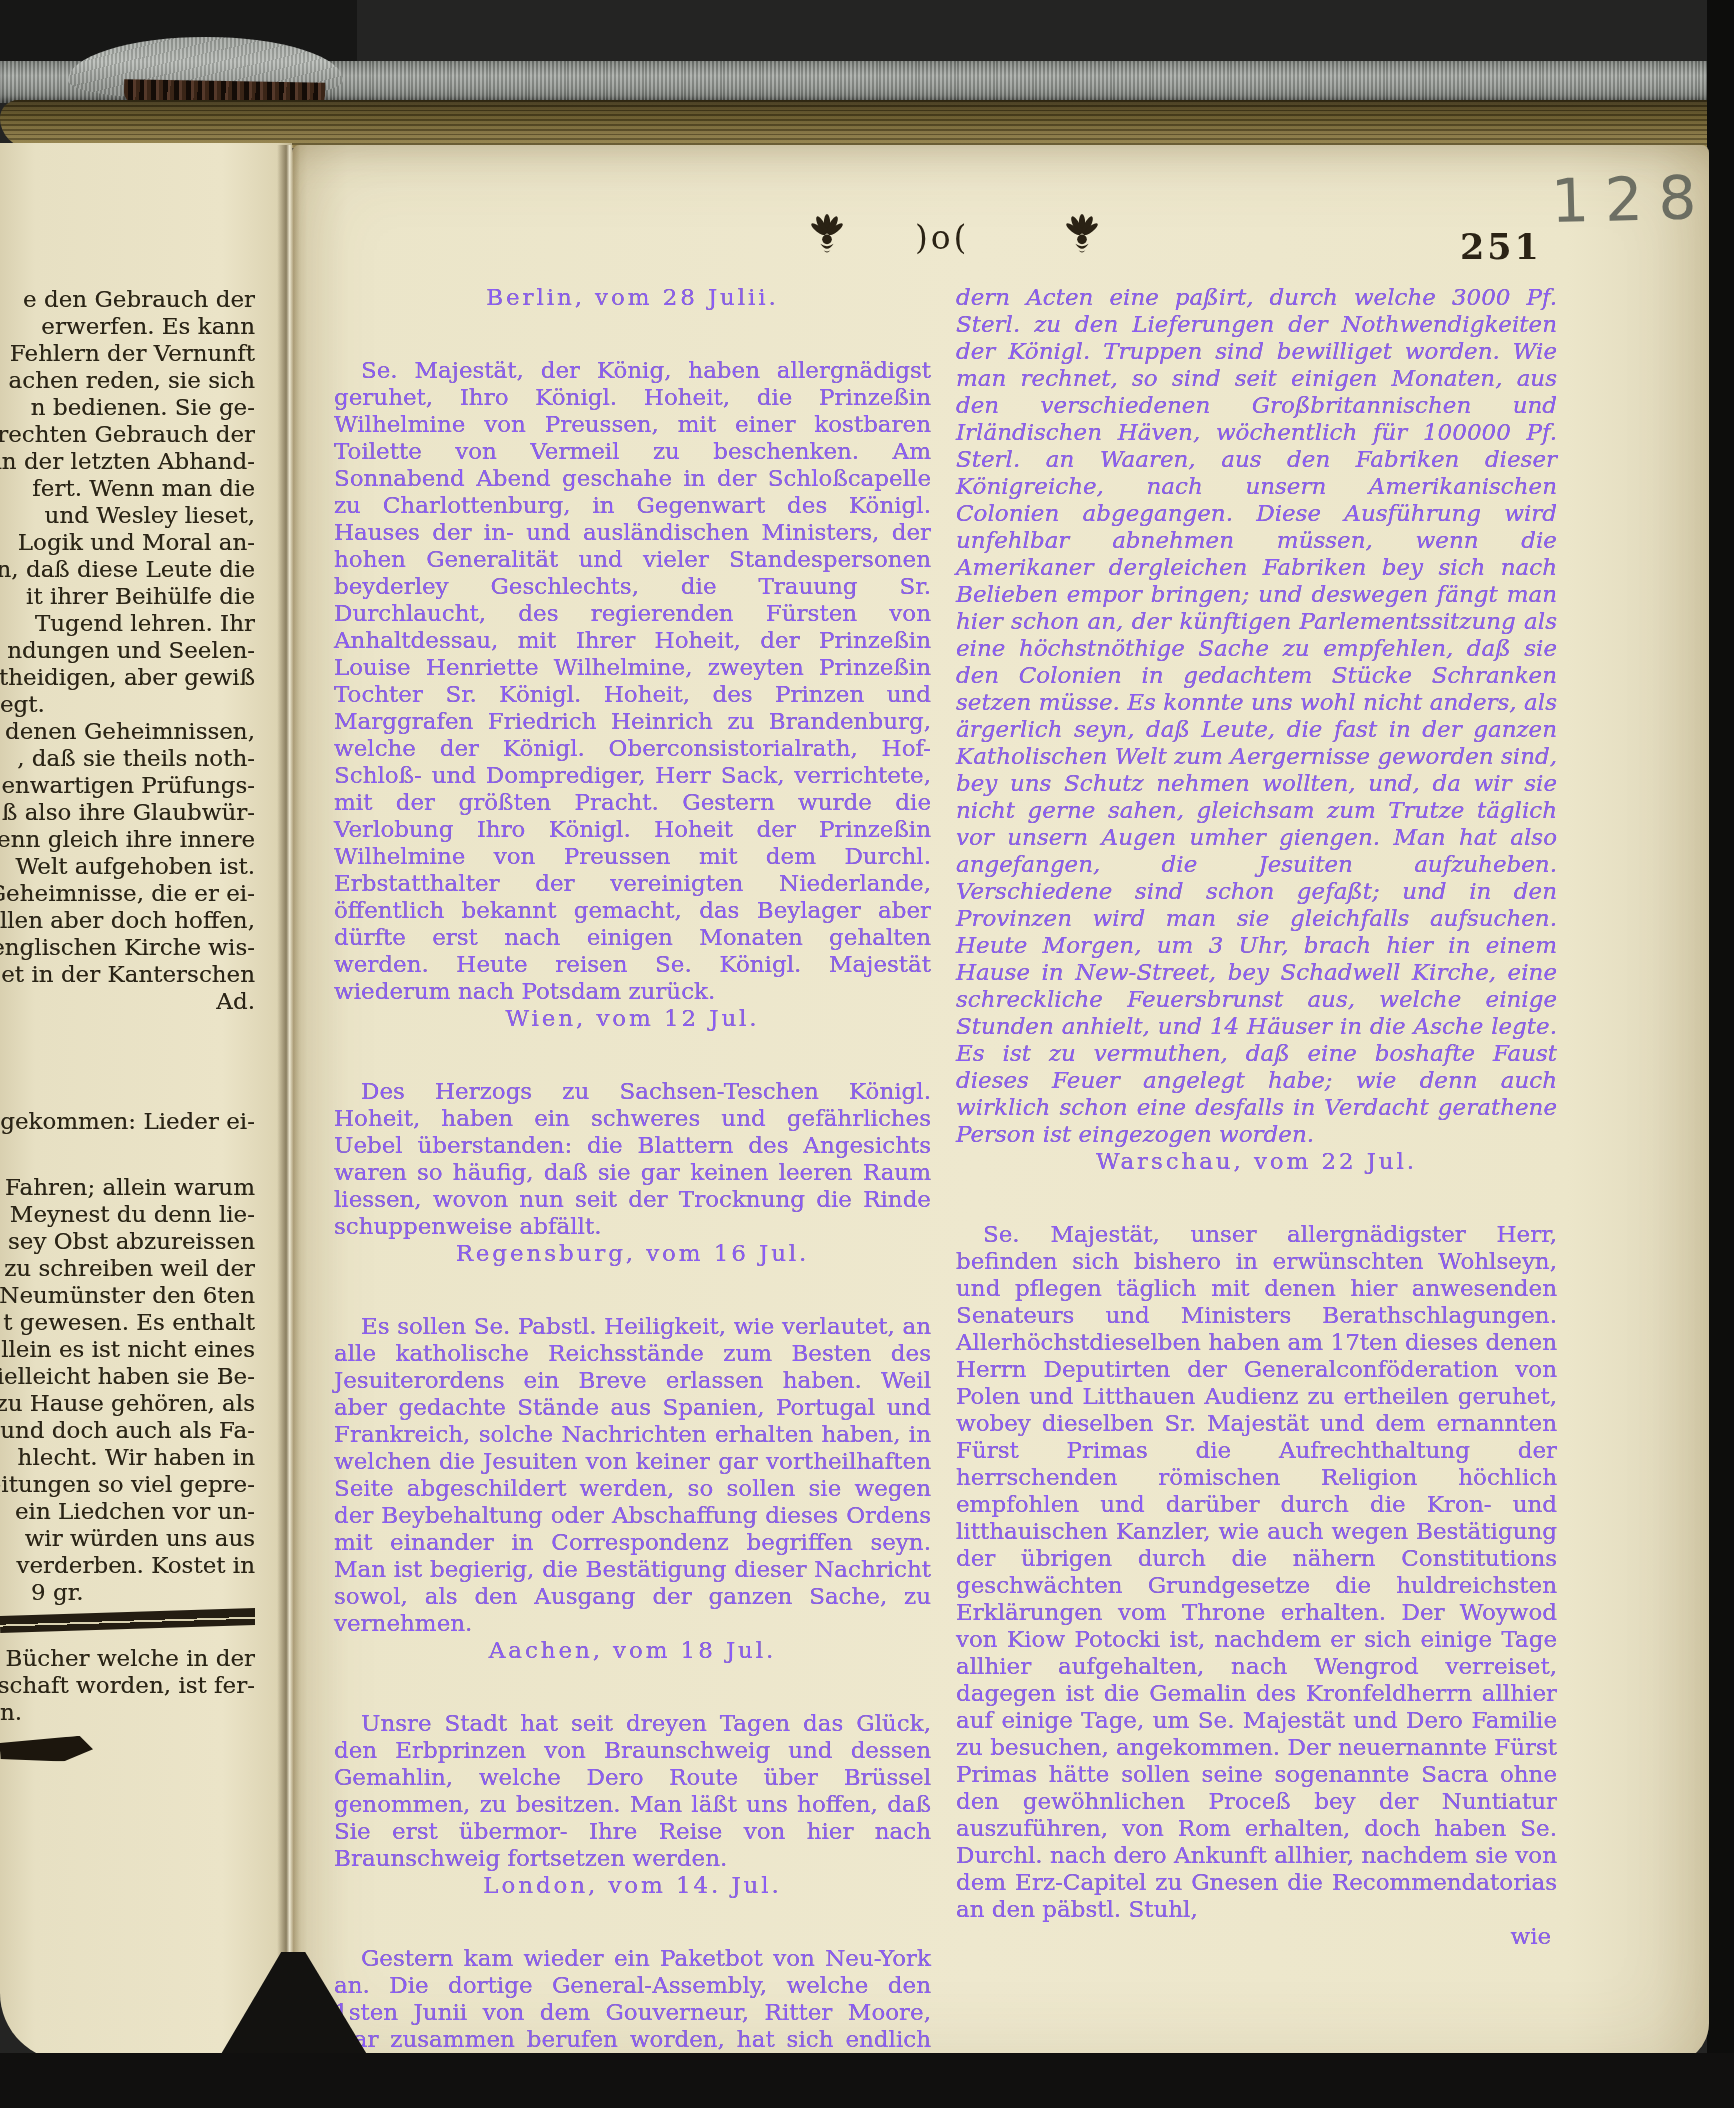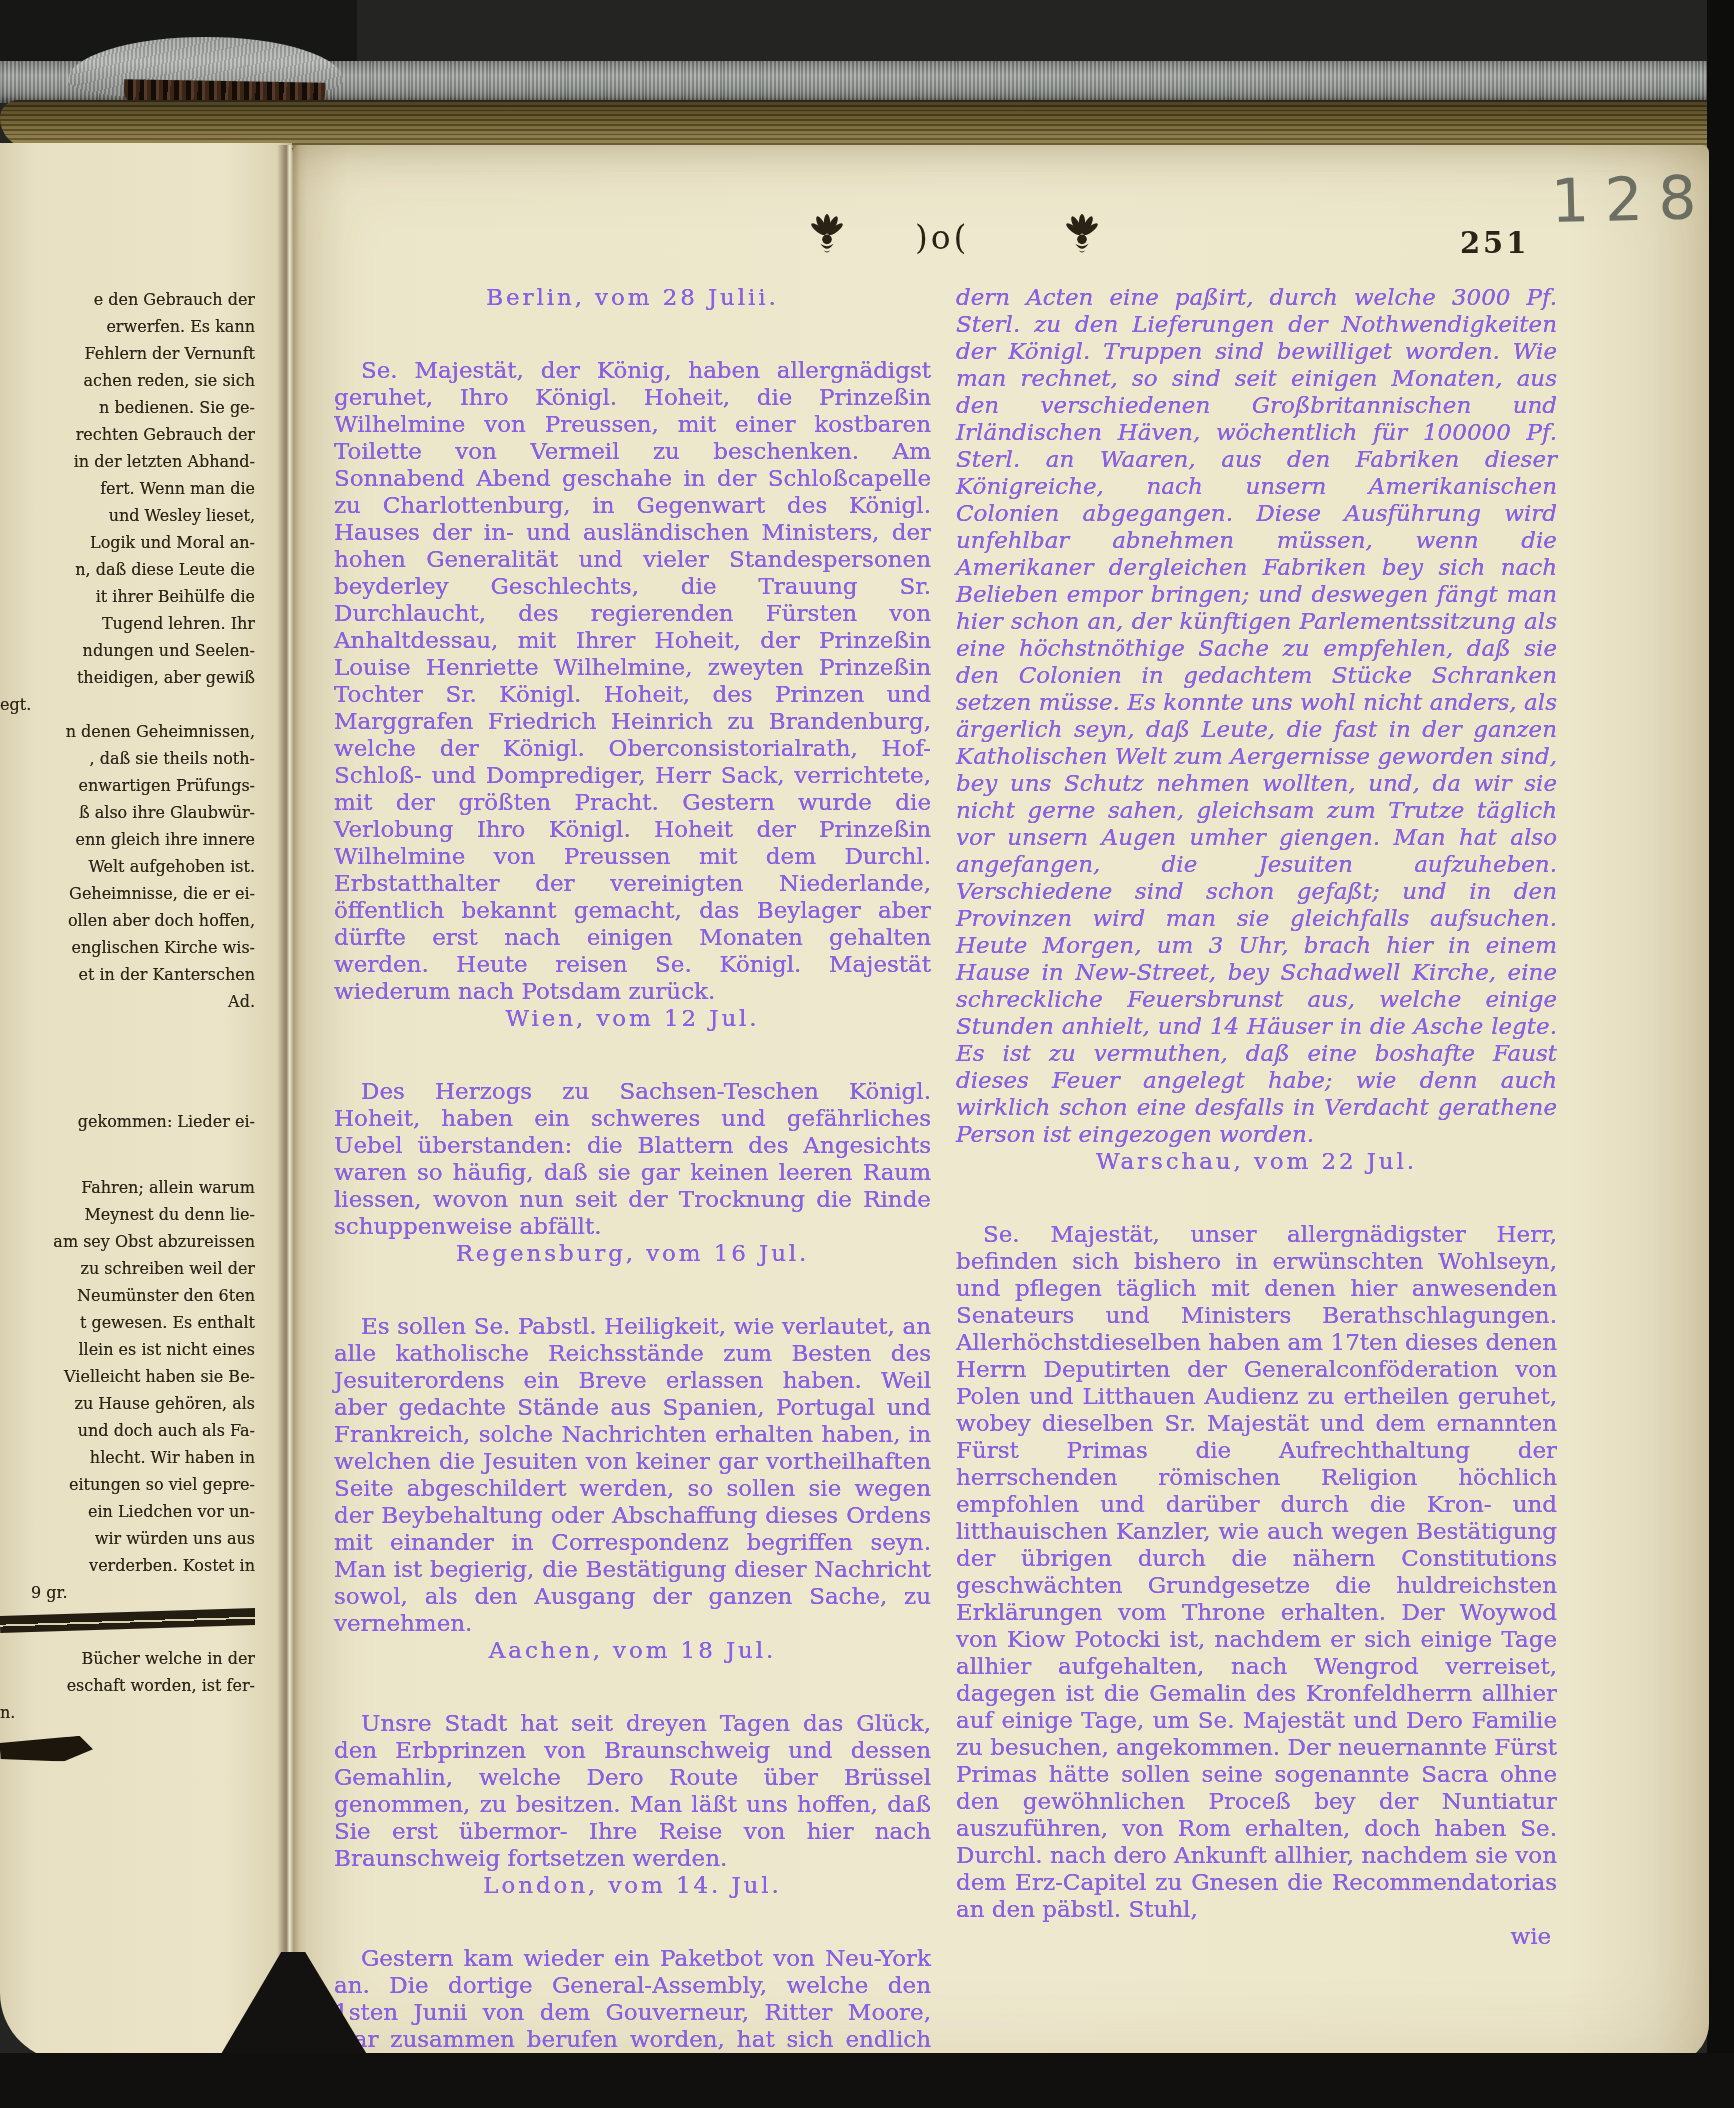--- a/index.html
+++ b/index.html
@@ -43,37 +43,37 @@
     box-shadow:inset 0 0 87px rgba(110,90,45,.16), inset 0 29px 39px -29px rgba(110,90,45,.35);}
   .gutter{position:absolute;left:277px;top:145px;width:23px;height:1916px;
     background:linear-gradient(90deg,rgba(70,55,28,0) 0,rgba(62,48,24,.45) 40%,rgba(250,246,228,.75) 55%,rgba(120,98,55,.30) 72%,rgba(120,98,55,0) 100%);}
   .gutter-wedge{position:absolute;left:214px;top:1952px;width:160px;height:114px;background:#131210;
     clip-path:polygon(42% 0,57% 0,100% 100%,0 100%);}
 
   
   .orn{position:absolute;top:214px;width:44px;height:44px;}
   .orn-1{left:805px;} .orn-2{left:1060px;}
   .mark{position:absolute;left:915px;top:218px;font-size:33px;letter-spacing:2.9px;color:#2a2214;}
-  .pageno{position:absolute;left:1460px;top:226px;font-size:29px;font-weight:700;letter-spacing:2.9px;color:#2b2315;}
+  .pageno{position:absolute;left:1460px;top:226px;font-size:35px;font-weight:700;letter-spacing:2.9px;color:#2b2315;}
   .pencil{position:absolute;left:1551px;top:164px;font-family:"DejaVu Sans","Liberation Sans",sans-serif;
     font-size:60px;letter-spacing:15.4px;color:rgba(92,96,87,.88);transform:rotate(-1.5deg);}
 
   
   .col{position:absolute;top:284px;font-size:23px;line-height:27px;color:#8b5cf6;
     text-align:justify;text-shadow:0 0 0.6px rgba(43,35,22,.65);}
   .col1{left:334px;width:597px;}
   .col2{left:956px;width:601px;}
   .col .heading{text-align:center;text-indent:0;letter-spacing:2.9px;}
   .col .para{text-indent:27px;margin-top:46px;}
   .col .para-cont{text-indent:0;font-style:italic;}
   .col .catchword{text-align:right;padding-right:5.8px;}
 
   
   .lp-text{position:absolute;left:0;top:286px;width:255px;overflow:hidden;
-    font-size:16px;line-height:27px;color:#2a2416;text-shadow:0 0 0.6px rgba(42,36,22,.6);}
+    font-size:23px;line-height:27px;color:#2a2416;text-shadow:0 0 0.6px rgba(42,36,22,.6);}
   .lp-text .line{display:flex;justify-content:flex-end;white-space:nowrap;}
   .lp-text .line-start{display:flex;justify-content:flex-start;white-space:nowrap;}
   .lp-text .line-start-indent{display:flex;justify-content:flex-start;padding-left:31px;white-space:nowrap;}
   .lp-text .gap-lg{height:93px;} .lp-text .gap-sm{height:39px;}
   .lp-text .rule{height:17.4px;margin:9.7px 0 11.6px;width:102%;transform:rotate(-1.8deg);transform-origin:left center;
     background:linear-gradient(180deg,#241d12 0 8.7px,#d9d1b0 8.7px 10.6px,#241d12 10.6px 17.4px);}
   .lp-text .rule-blob{height:25px;width:93px;margin-top:11.6px;background:#1c160d;
     transform:rotate(-2deg);clip-path:polygon(0 18%,86% 0,100% 55%,68% 100%,0 82%);}
 </style>
 </head>

